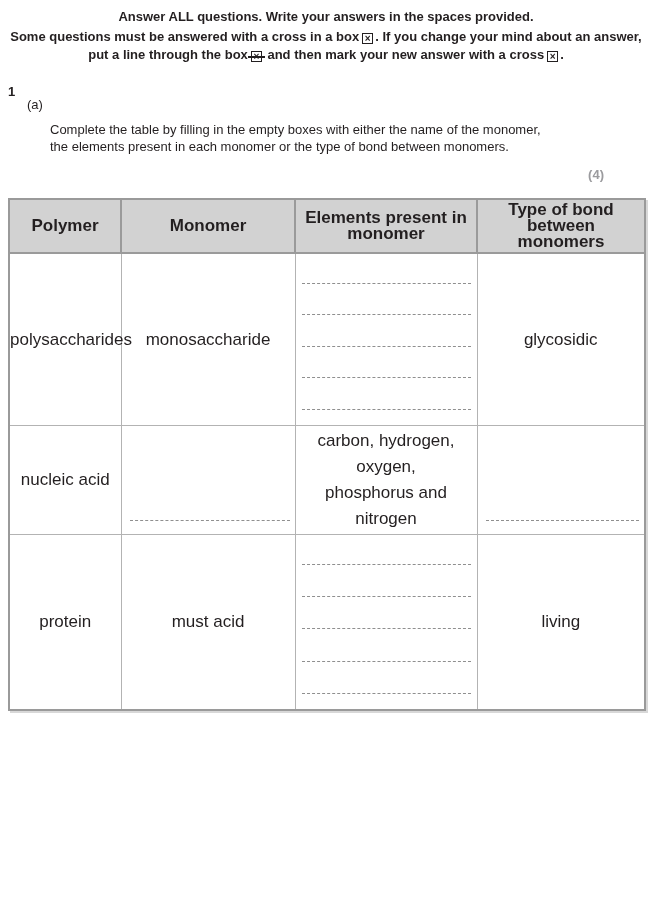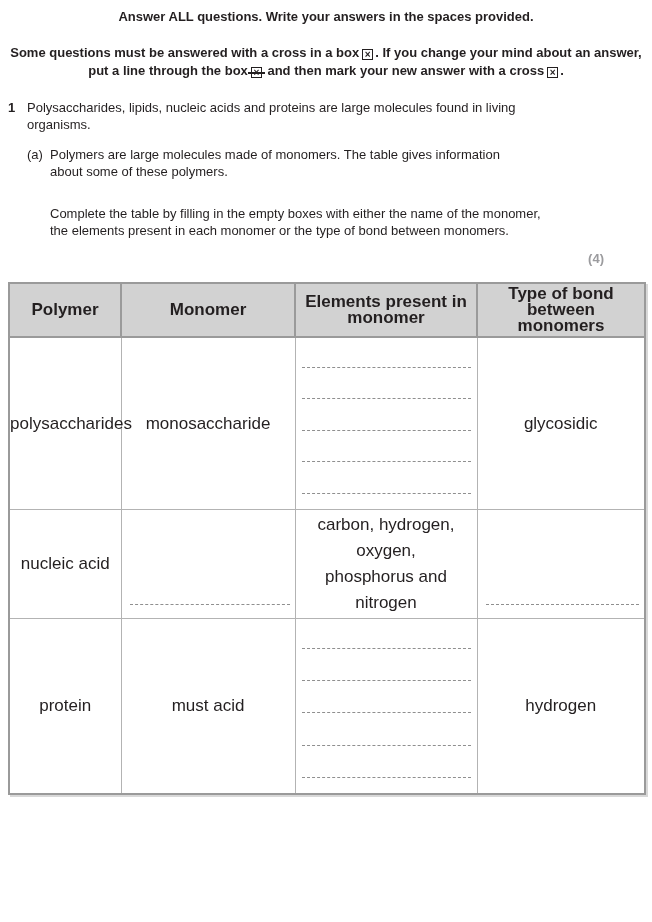--- a/index.html
+++ b/index.html
@@ -15,21 +15,21 @@
   .page { width: 652px; height: 682px; position: relative; border-radius: 32px; }
 
   .heading {
     text-align: center;
     font-weight: bold;
     padding-top: 8px;
   }
   .notice {
     text-align: center;
     font-weight: bold;
-    margin: 19px auto 0;
+    margin: 3px auto 0;
     max-width: 632px;
     line-height: 18px;
   }
   .crossbox {
     display: inline-block;
     width: 11px; height: 11px;
     border: 1px solid #231f20;
     line-height: 10px;
     font-size: 10px;
     font-weight: bold;
@@ -129,25 +129,23 @@
 
 <div class="page">
 
   <p class="heading">Answer ALL questions. Write your answers in the spaces provided.</p>
 
   <p class="notice"><span>Some questions must be answered with a cross in a box</span><span class="crossbox"><span>×</span></span><span>. If you change your mind about an answer, put a line through the box</span><span class="crossbox lined"><span>×</span></span> <span>and then mark your new answer with a cross</span><span class="crossbox"><span>×</span></span><span>.</span></p>
 
   <div class="question">
     <span class="qnum">1</span>
     <div class="qbody">
-      <p class="q-intro">Polysaccharides, lipids, nucleic acids and proteins are large molecules found in living organisms.</p>
       <div class="part">
         <span class="plabel">(a)</span>
         <div class="pbody">
-          <p class="p-text">Polymers are large molecules made of monomers. The table gives information about some of these polymers.</p>
           <p class="p-instruction">Complete the table by filling in the empty boxes with either the name of the monomer, the elements present in each monomer or the type of bond between monomers.</p>
         </div>
       </div>
       <div class="marks">(4)</div>
     </div>
   </div>
 
   <table class="polymers">
     <colgroup>
       <col class="c1">
@@ -195,18 +193,18 @@
         <td>must acid</td>
         <td>
           <div class="lines-cell">
             <div class="answer-line"></div>
             <div class="answer-line"></div>
             <div class="answer-line"></div>
             <div class="answer-line"></div>
             <div class="answer-line"></div>
           </div>
         </td>
-        <td>hydrogen</td>
+        <td>living</td>
       </tr>
     </tbody>
   </table>
 
 </div>
 
 </body></html>

